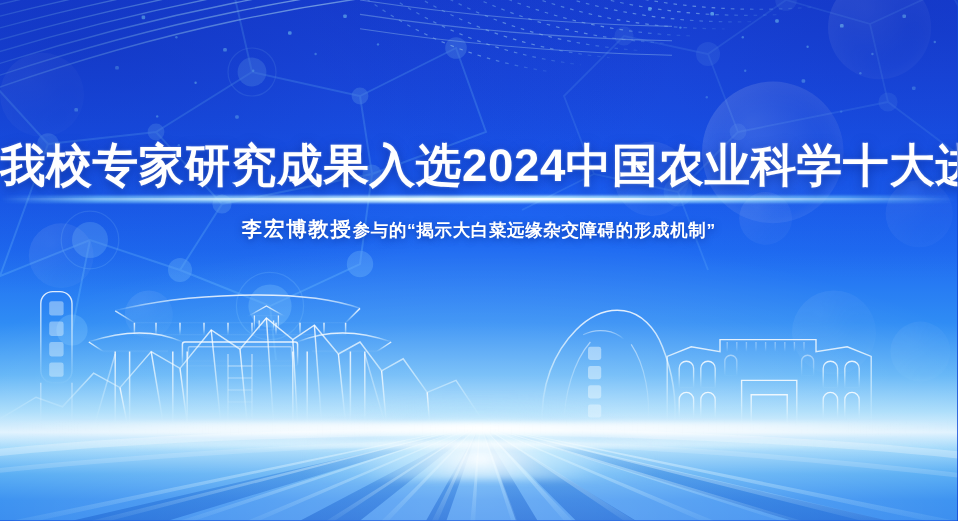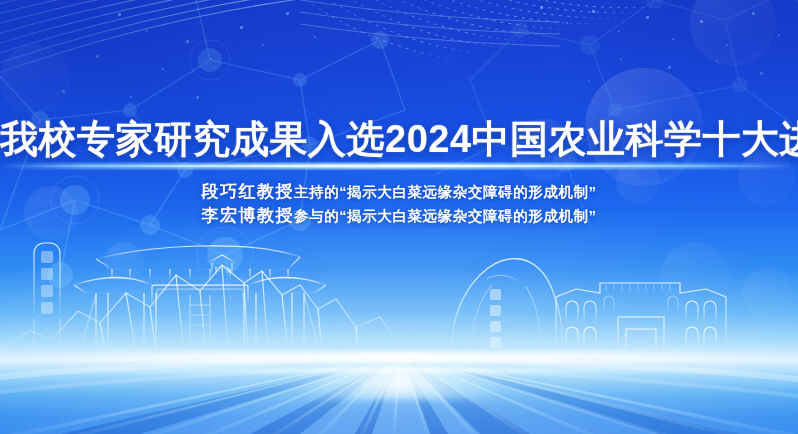--- a/index.html
+++ b/index.html
@@ -433,20 +433,17 @@
   </svg>
 
   <div id="ground-glow"></div>
   <div id="horizon-band"></div>
   <div id="horizon-band2"></div>
 
   <div id="title">我校专家研究成果入选2024中国农业科学十大进展</div>
 
   <div id="subtitle-block">
     <div class="sub-line">
-      <span class="sub-name">段巧红教授</span><span class="sub-rest">主持的“揭示大白菜远缘杂交障碍的形成机制”</span>
-    </div>
-    <div class="sub-line">
       <span class="sub-name">李宏博教授</span><span class="sub-rest">参与的“揭示大白菜远缘杂交障碍的形成机制”</span>
     </div>
   </div>
 
 </div>
 
 </body></html>

